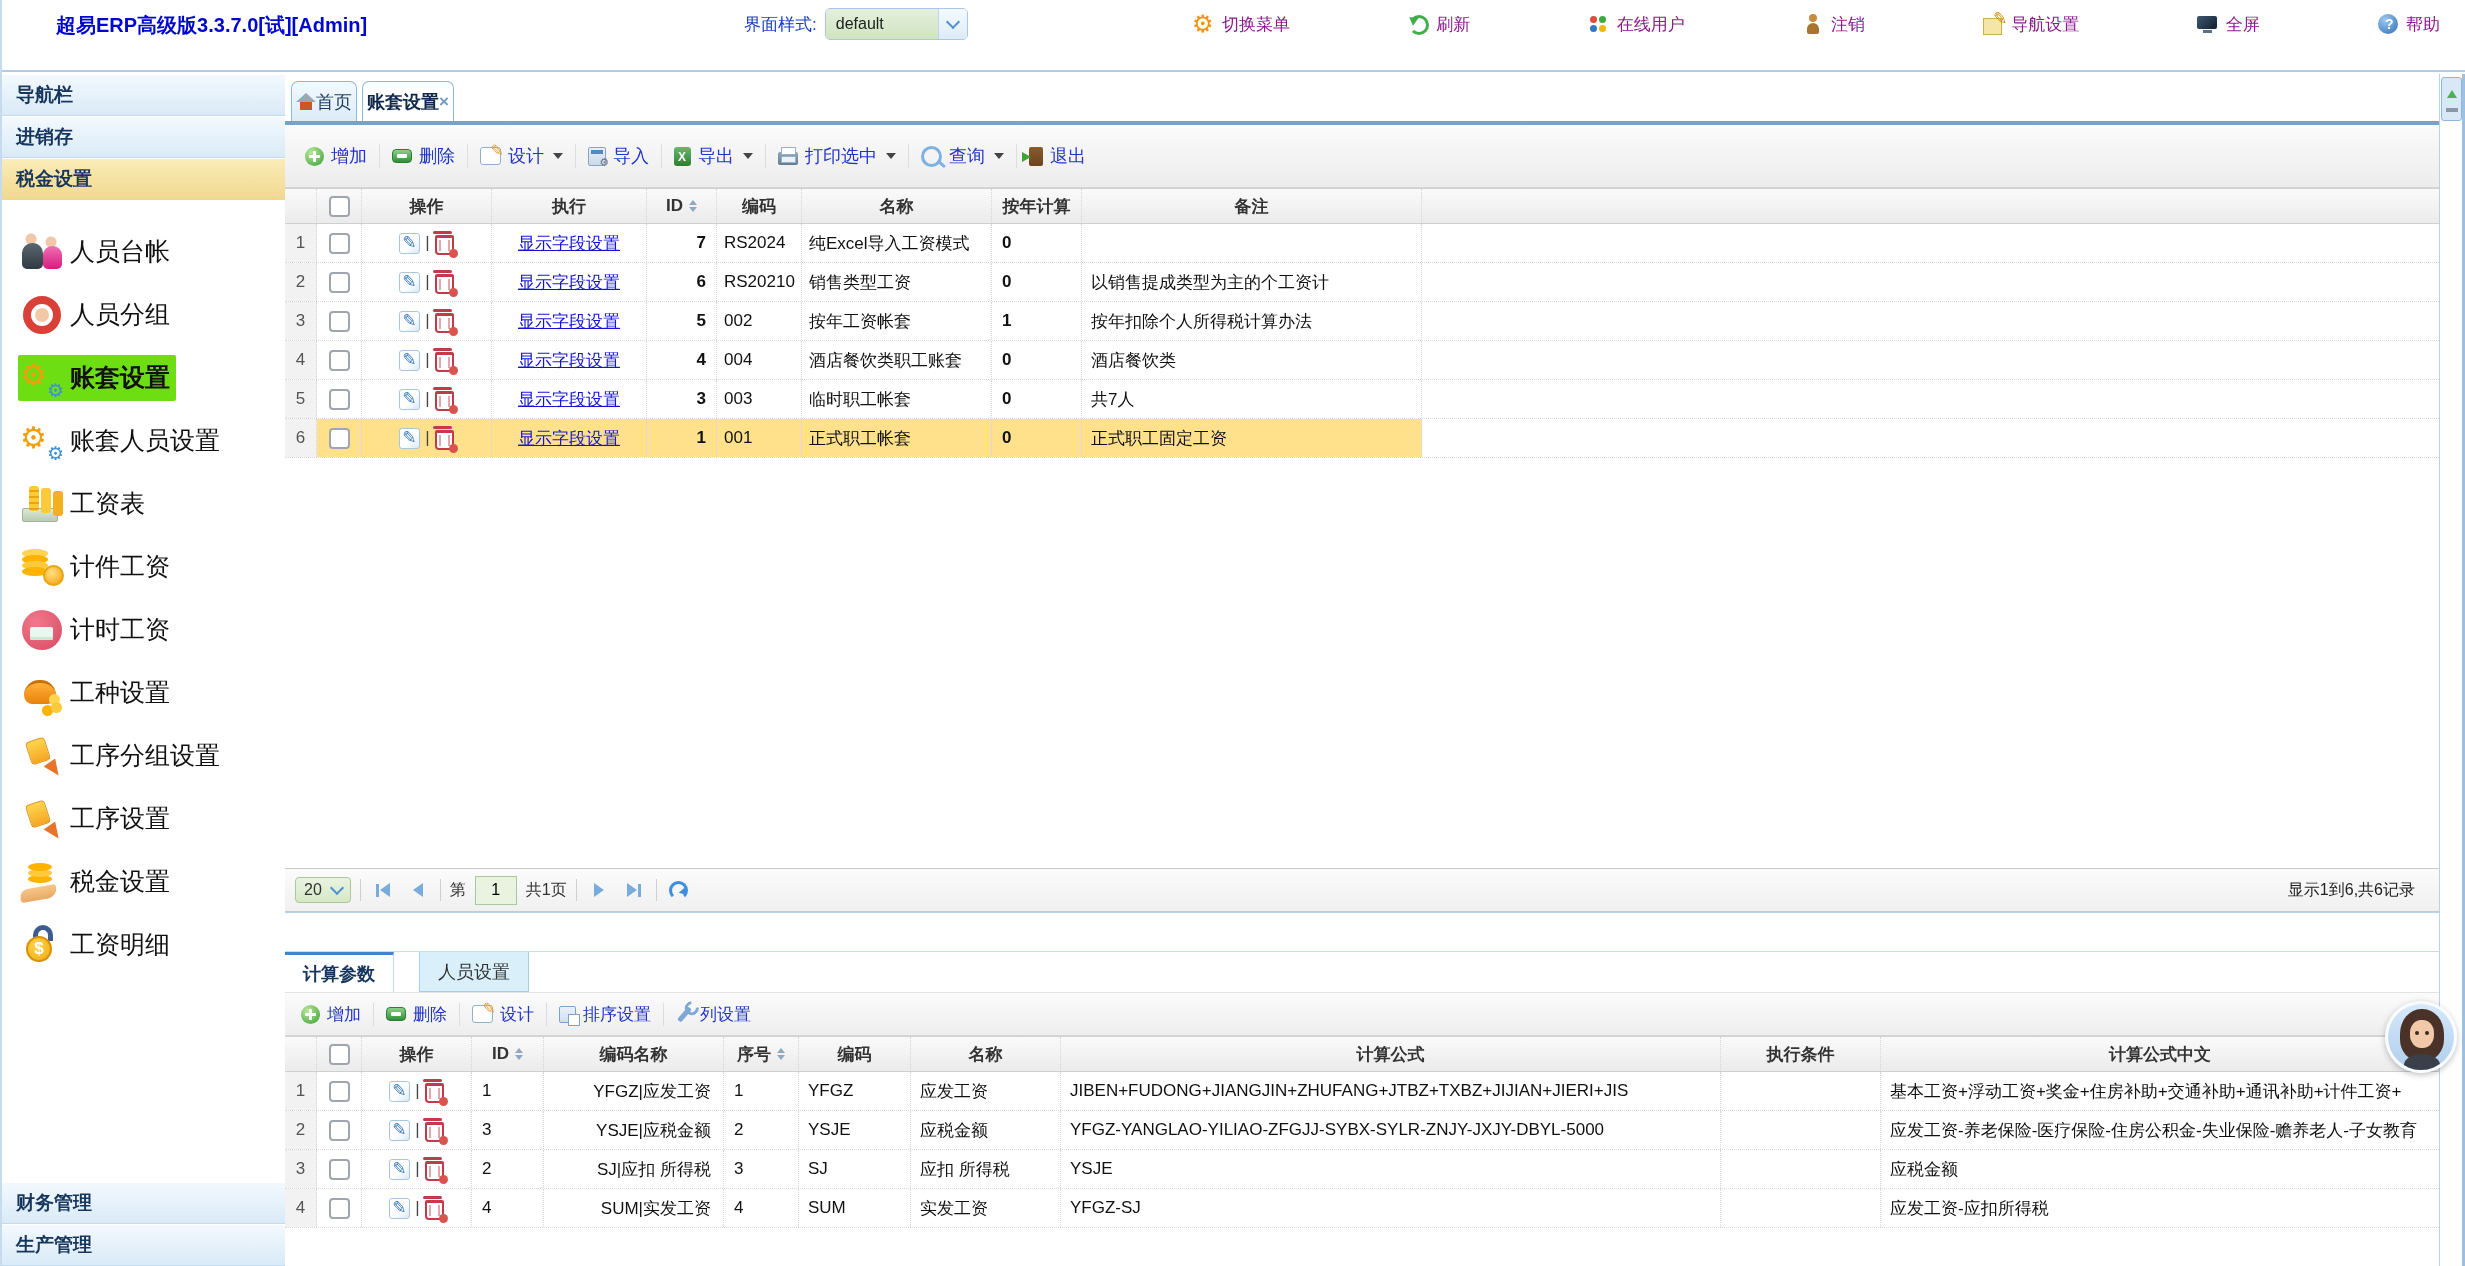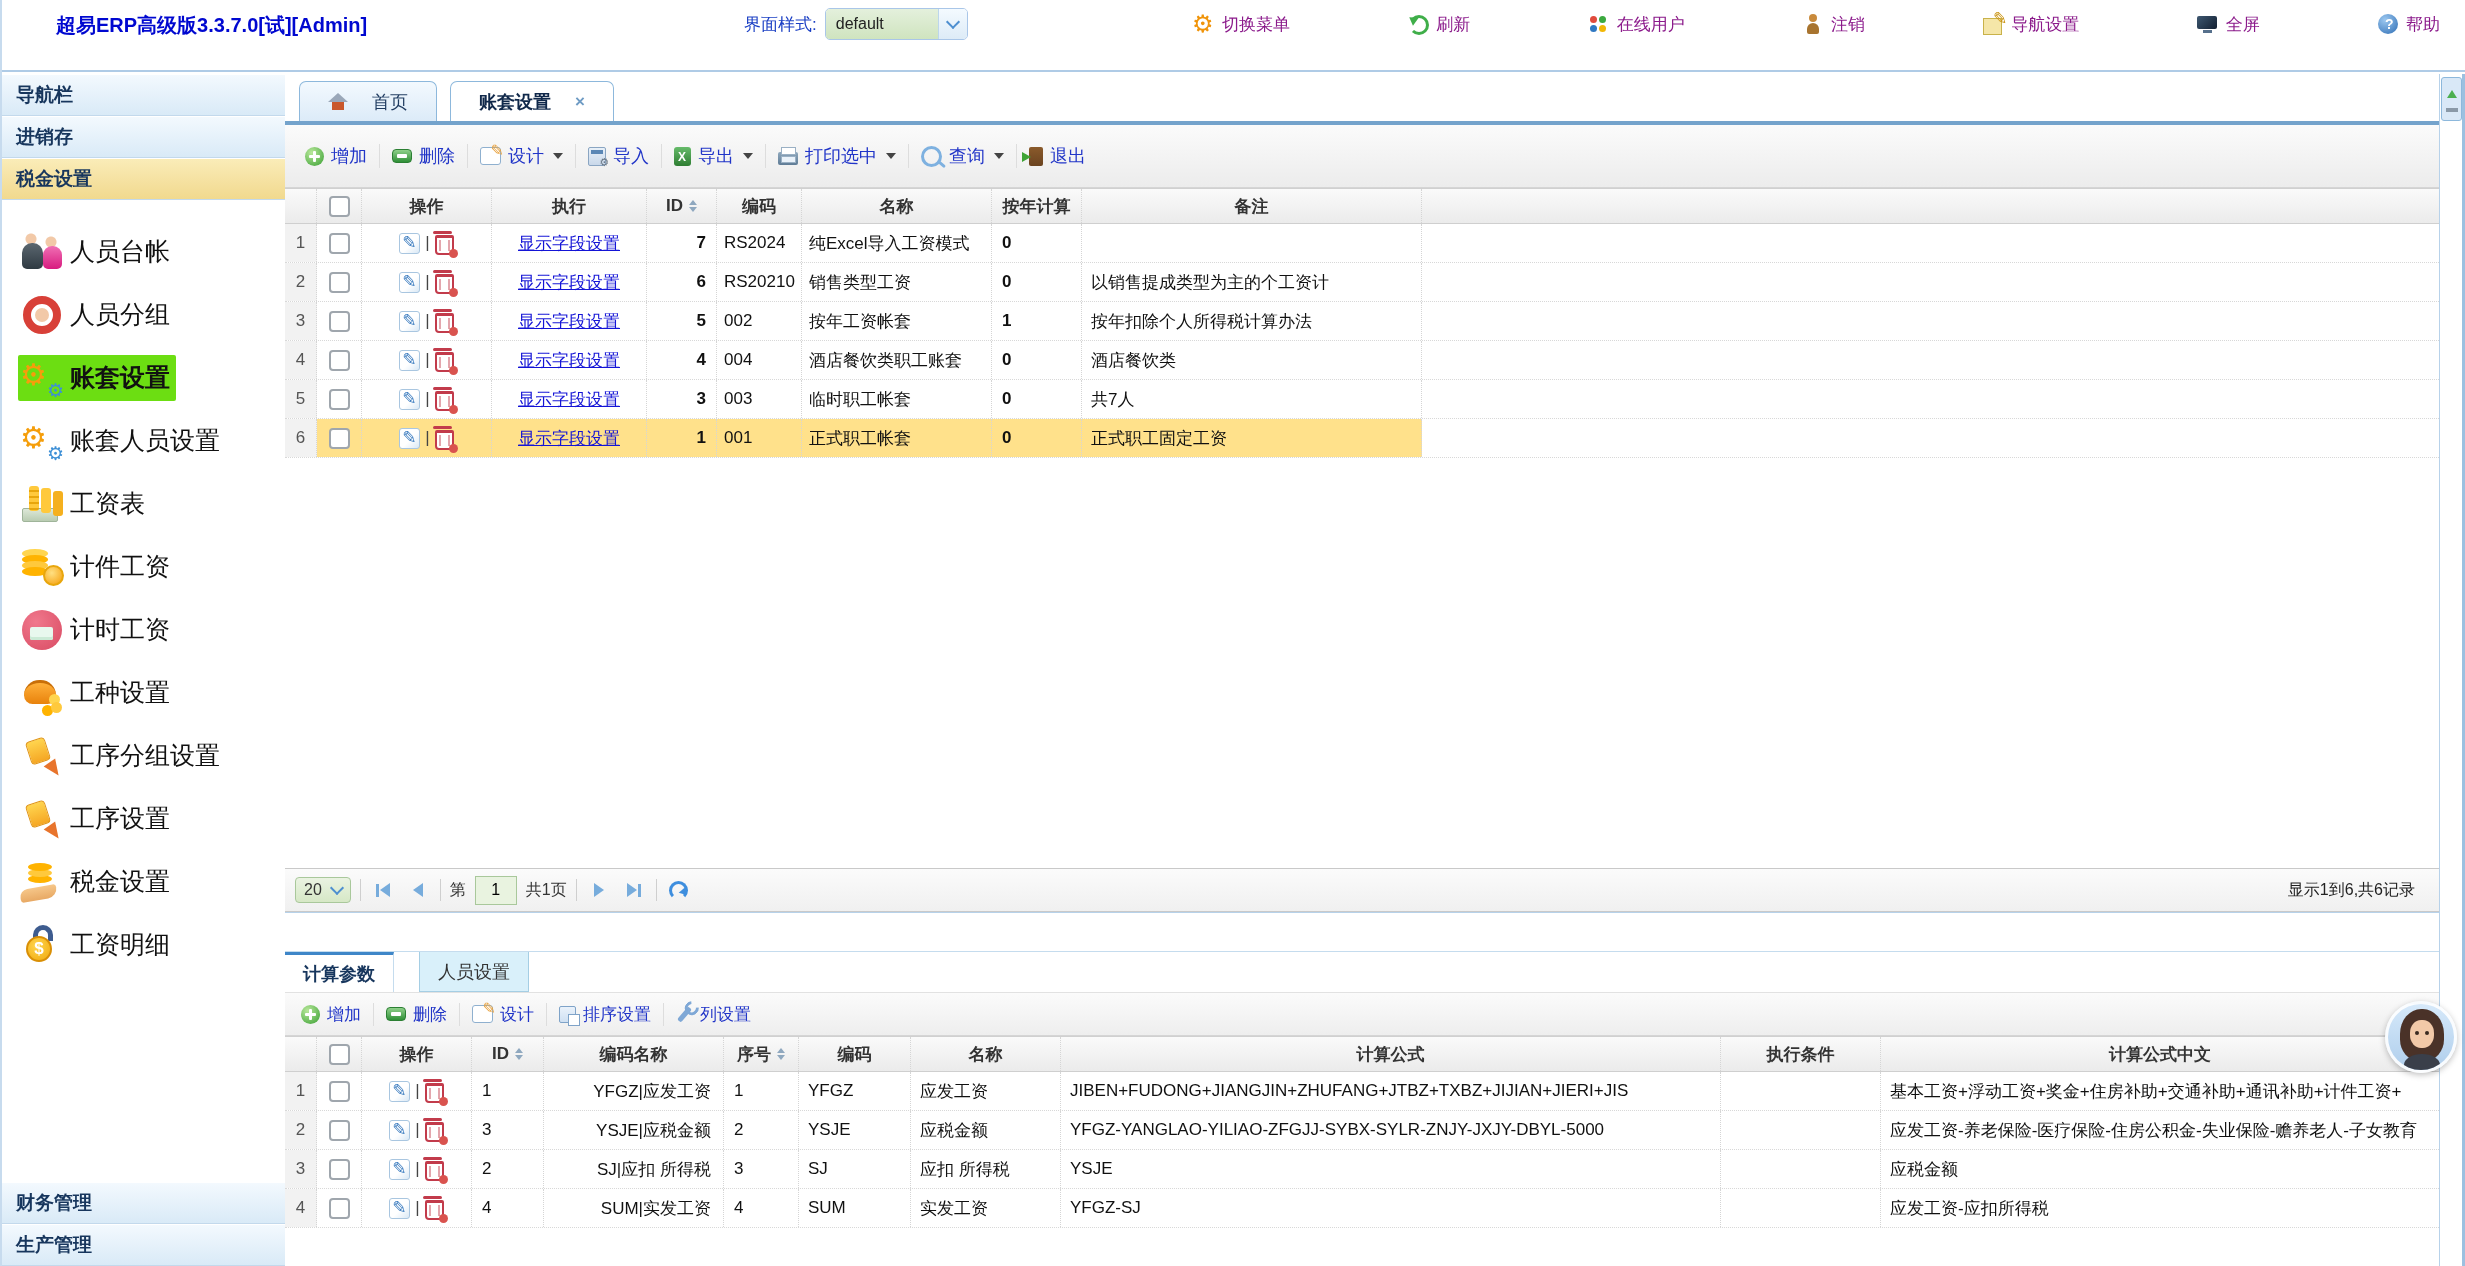--- a/index.html
+++ b/index.html
@@ -61,21 +61,21 @@
   .ic-purse::after{right:2px;bottom:2px;width:11px;height:11px;background:#FFC93C;border-radius:50%;box-shadow:-9px 3px 0 #FFB300,-2px -8px 0 #FFD54F;}
   .ic-tagcone::before{left:8px;top:5px;width:20px;height:24px;background:linear-gradient(#FFD54F,#F5A623);border:1px solid #E09415;border-radius:4px;transform:rotate(-18deg);box-sizing:border-box;}
   .ic-tagcone::after{right:3px;bottom:1px;width:0;height:0;border-left:7px solid transparent;border-right:7px solid transparent;border-top:16px solid #E8742C;transform:rotate(-35deg);}
   .ic-handcoin::before{left:8px;top:3px;width:24px;height:8px;background:#FFB300;border-radius:50%;box-shadow:0 6px 0 #FFC93C,0 12px 0 #FFB300;}
   .ic-handcoin::after{left:0;bottom:4px;width:37px;height:13px;background:linear-gradient(#F6C78A,#E8A964);border-radius:10px 4px 12px 4px;transform:rotate(-10deg);}
   .ic-lockpay::before{left:13px;top:2px;width:20px;height:16px;border:5px solid #3E5C8F;border-bottom:none;border-radius:11px 11px 0 0;box-sizing:border-box;}
   .ic-lockpay::after{content:"$";left:6px;top:13px;width:26px;height:26px;background:radial-gradient(circle at 40% 35%,#FFD54F,#F0A90C);border:2px solid #D98F06;border-radius:50%;color:#fff;font-weight:bold;font-size:17px;display:flex;align-items:center;justify-content:center;box-sizing:border-box;}
   
   .main{position:absolute;left:283px;top:74px;right:25px;bottom:0;display:flex;flex-direction:column;background:#fff;border-right:1px solid #B7D2EA;box-sizing:border-box;}
   .tabstrip{height:47px;flex:none;display:flex;align-items:flex-end;padding-left:6px;gap:5px;background:#fff;}
-  .tab{height:39px;display:flex;align-items:center;gap:24px;padding:0 28px;border:1px solid #8DB8DC;border-bottom:none;border-radius:7px 7px 0 0;background:linear-gradient(#F3F9FE,#DCEBF8);font-size:18px;color:#1E3A5F;cursor:pointer;margin-left:8px;}
+  .tab{height:39px;display:flex;align-items:center;gap:0;padding:0 4px;border:1px solid #8DB8DC;border-bottom:none;border-radius:7px 7px 0 0;background:linear-gradient(#F3F9FE,#DCEBF8);font-size:18px;color:#1E3A5F;cursor:pointer;}
   .tab.active{background:#fff;font-weight:bold;color:#10284A;}
   .tabline{height:4px;flex:none;background:#74A3CC;}
   .ic-home{position:relative;width:20px;height:17px;display:inline-block;}
   .ic-home::before{content:"";position:absolute;left:0;top:0;border-left:10px solid transparent;border-right:10px solid transparent;border-bottom:9px solid #9AA7B8;}
   .ic-home::after{content:"";position:absolute;left:4px;top:9px;width:12px;height:8px;background:#C9572B;}
   .tclose{color:#6E9BC4;font-weight:bold;font-size:17px;cursor:pointer;}
   .toolbar{height:62px;flex:none;display:flex;align-items:center;gap:0;padding:0 8px;background:linear-gradient(#FBFBFB,#ECECEC);border-bottom:1px solid #D5D5D5;}
   .tbtn{display:flex;align-items:center;gap:7px;font-size:18px;color:#2135C8;padding:0 12px;cursor:pointer;}
   .tbtn + .tbtn{border-left:1px solid #DDDDDD;}
   .caret{width:0;height:0;border-left:5px solid transparent;border-right:5px solid transparent;border-top:6px solid #444;margin-left:2px;}

